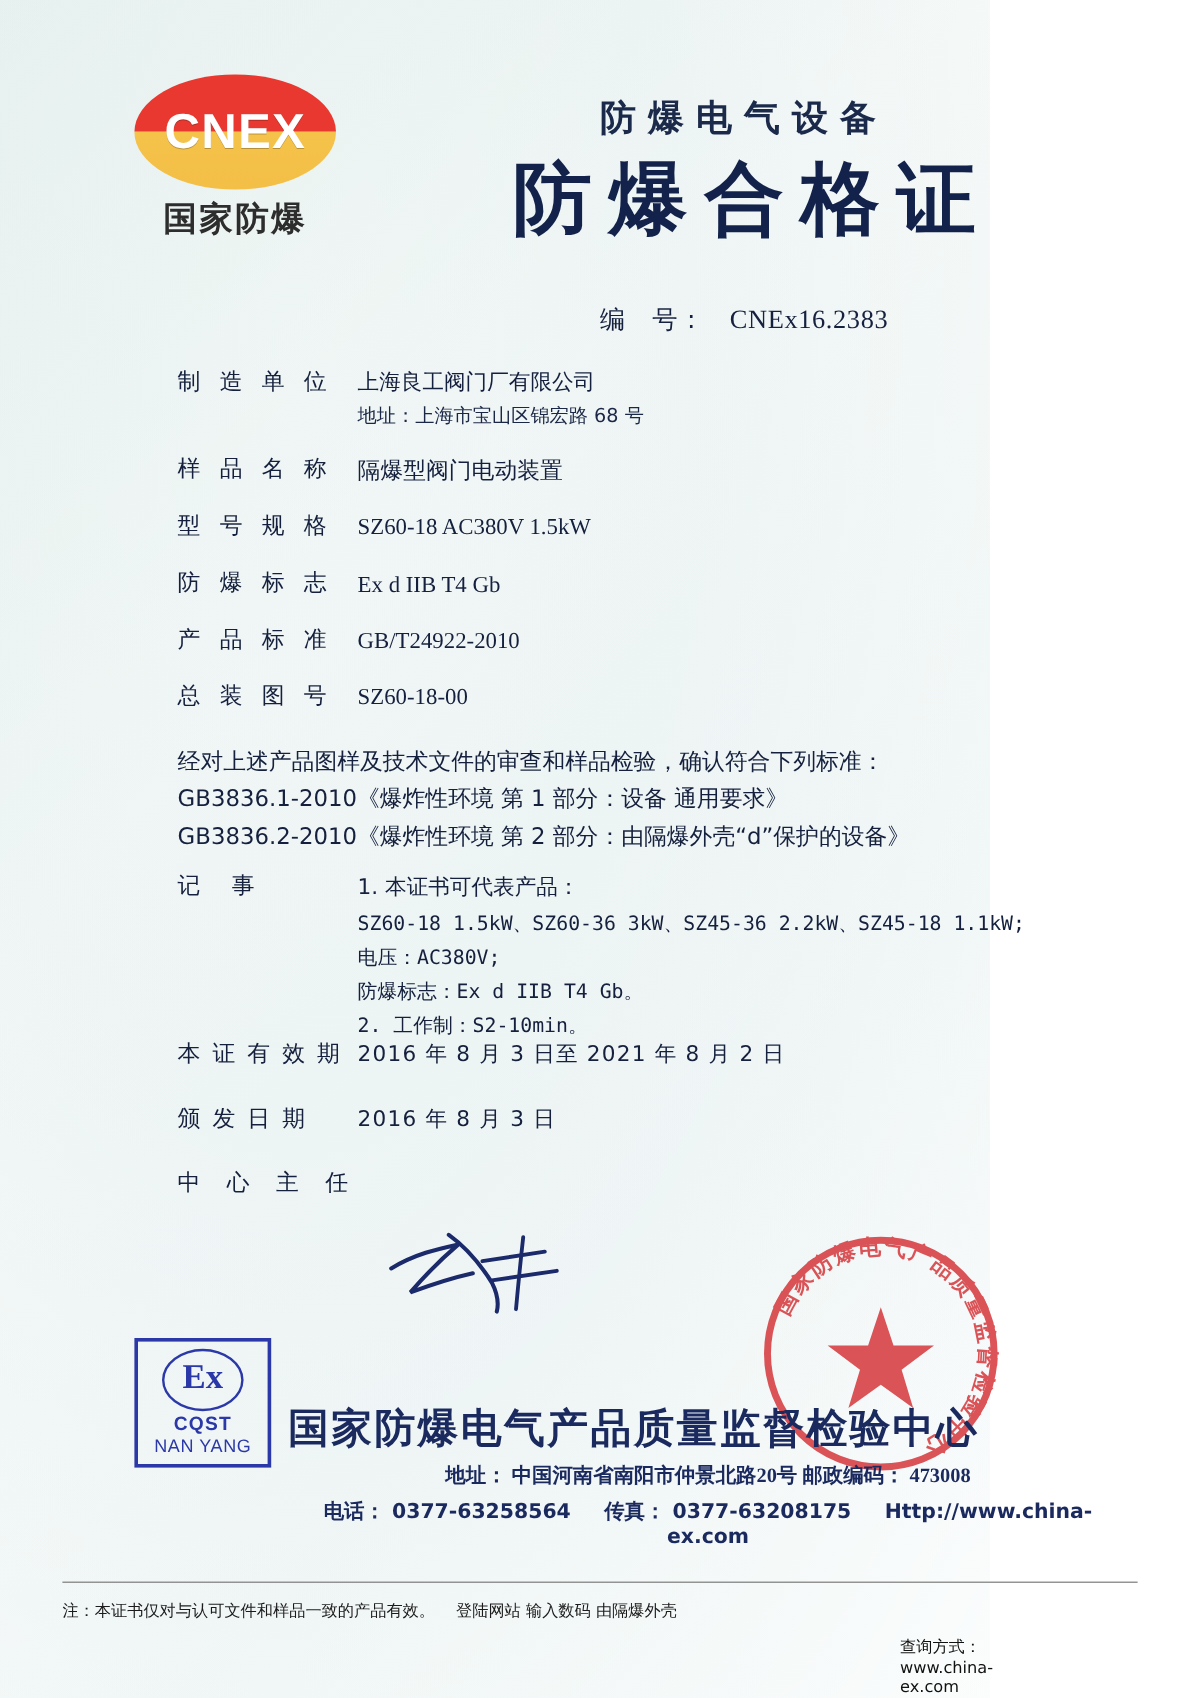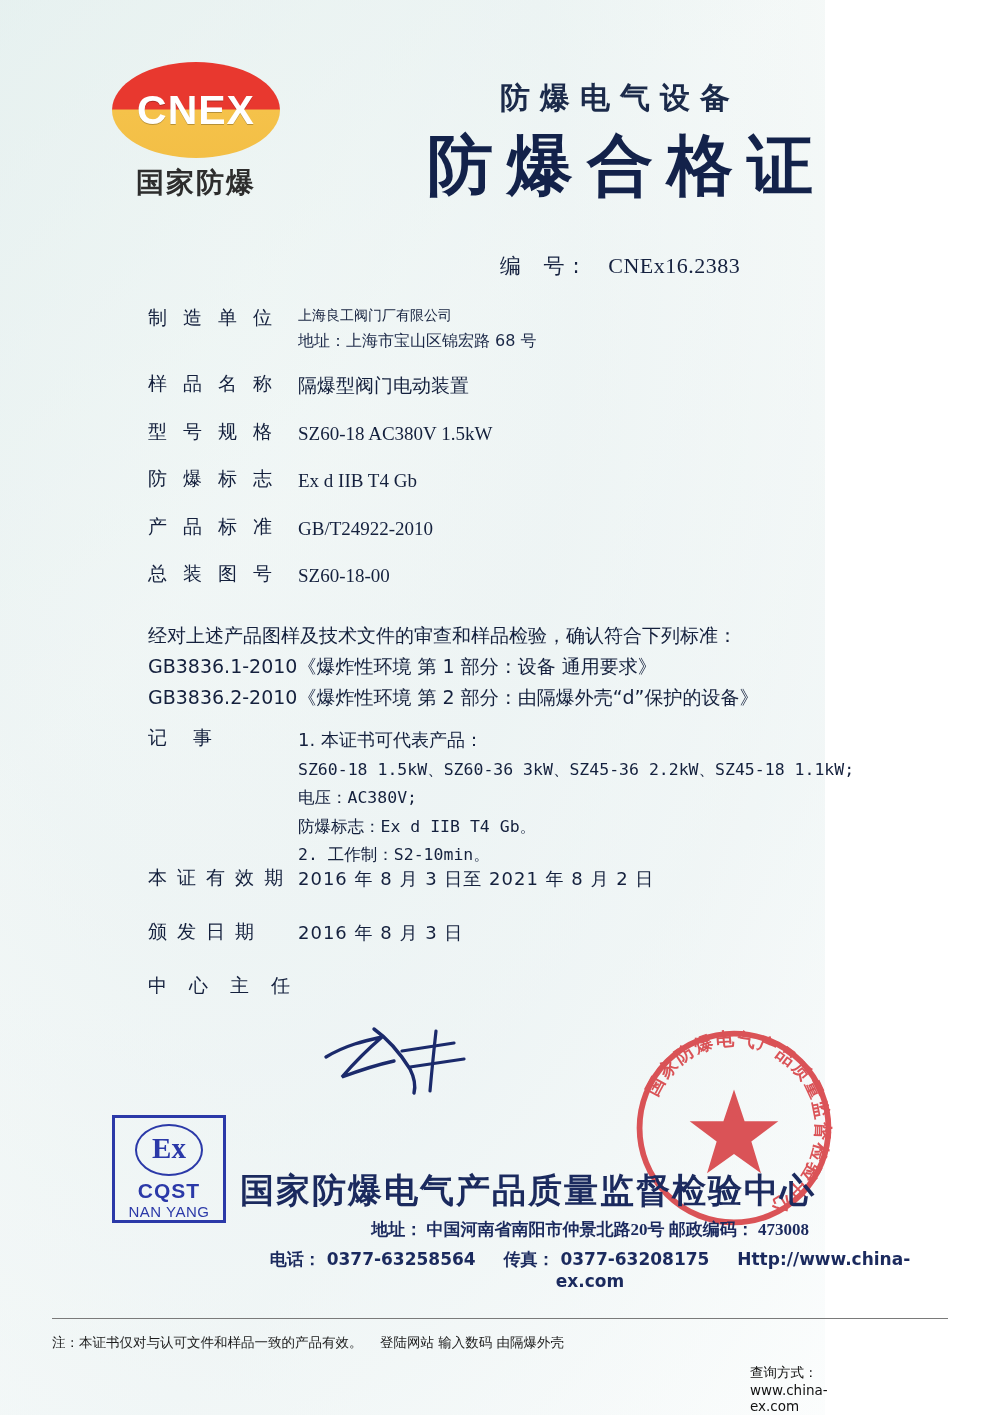--- a/index.html
+++ b/index.html
@@ -137,21 +137,21 @@
   }
   .fvalue {
     flex: 1;
     font-size: 19px;
     color: #14203d;
     font-family: "Liberation Serif", serif;
     line-height: 1.55;
   }
   .fvalue .cn {
     font-family: "DejaVu Sans", sans-serif;
-    font-size: 14px;
+    font-size: 18px;
   }
   .sub-addr {
     font-family: "DejaVu Sans", sans-serif;
     font-size: 16px;
     color: #1a2746;
     margin-top: 2px;
   }
 
   
   .standards {
@@ -250,21 +250,21 @@
     font-size: 29px;
     font-weight: 700;
     line-height: 45px;
     text-align: center;
   }
   .ex-badge .ex-l1 {
     text-align: center;
     color: #2b39a8;
     font-family: "Liberation Sans", sans-serif;
     font-weight: 700;
-    font-size: 21px;
+    font-size: 16px;
     letter-spacing: 1px;
     margin-top: 3px;
   }
   .ex-badge .ex-l2 {
     text-align: center;
     color: #2b39a8;
     font-family: "Liberation Sans", sans-serif;
     font-weight: 400;
     font-size: 15px;
     letter-spacing: 0.5px;

